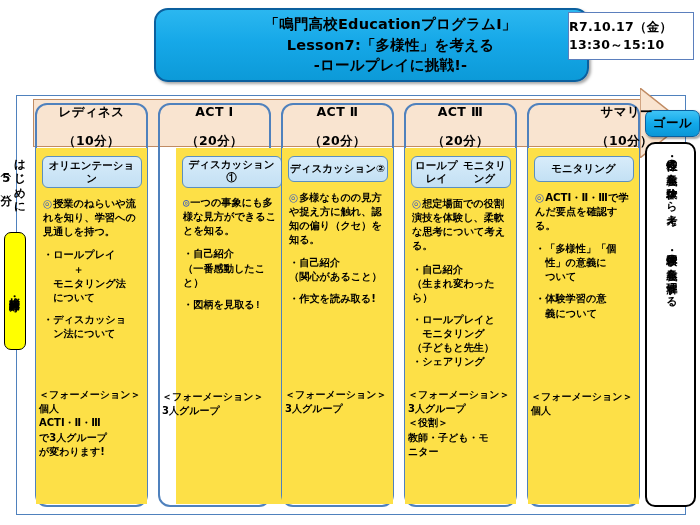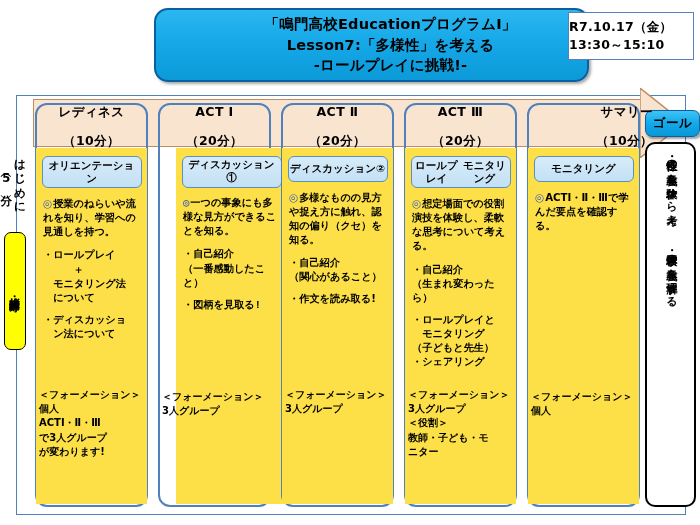--- a/index.html
+++ b/index.html
@@ -253,20 +253,27 @@
  3人グループ
 ＜役割＞
  教師・子ども・モ
 ニター</div>
       <div class="phase-col" style="left: 527px;"></div>
       <div class="phase-body" style="left: 528px;">
         <div class="subhead">
           <div>モニタリング</div>
         </div>
         <div class="goal-line"><span class="spiral">◎</span>ACTⅠ・Ⅱ・Ⅲで学んだ要点を確認する。</div>
+        <div class="bullets">
+          <p>・「多様性」「個
+　性」の意義に
+　ついて</p>
+          <p>・体験学習の意
+　義について</p>
+        </div>
       </div>
       <div class="phase-head" style="left: 540px; align-items: flex-end;">
         <div>サマリー</div>
         <div>（10分）</div>
       </div>
       <div class="formation" style="left: 531px; width: 106px; top: 390px;">＜フォーメーション＞
  個人</div>
     </div>
 
 </div>

